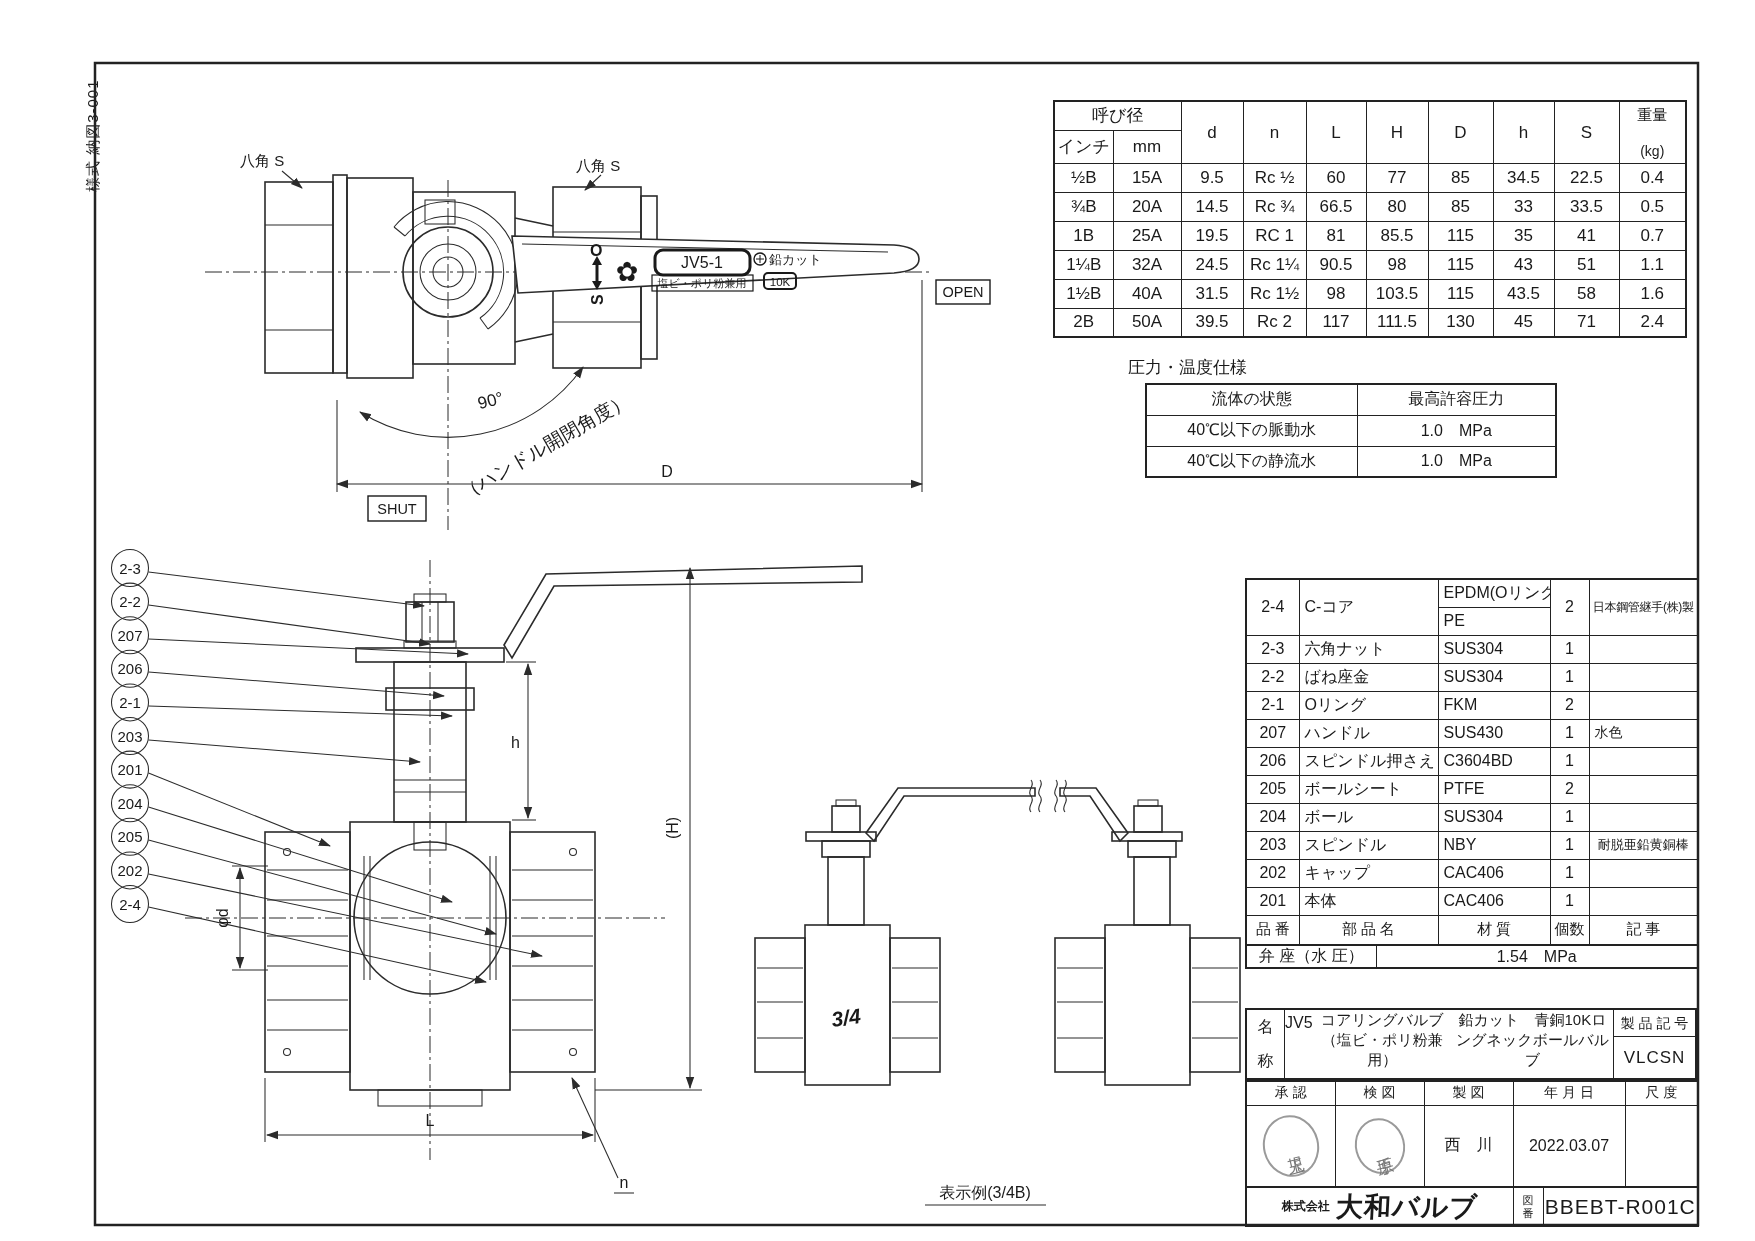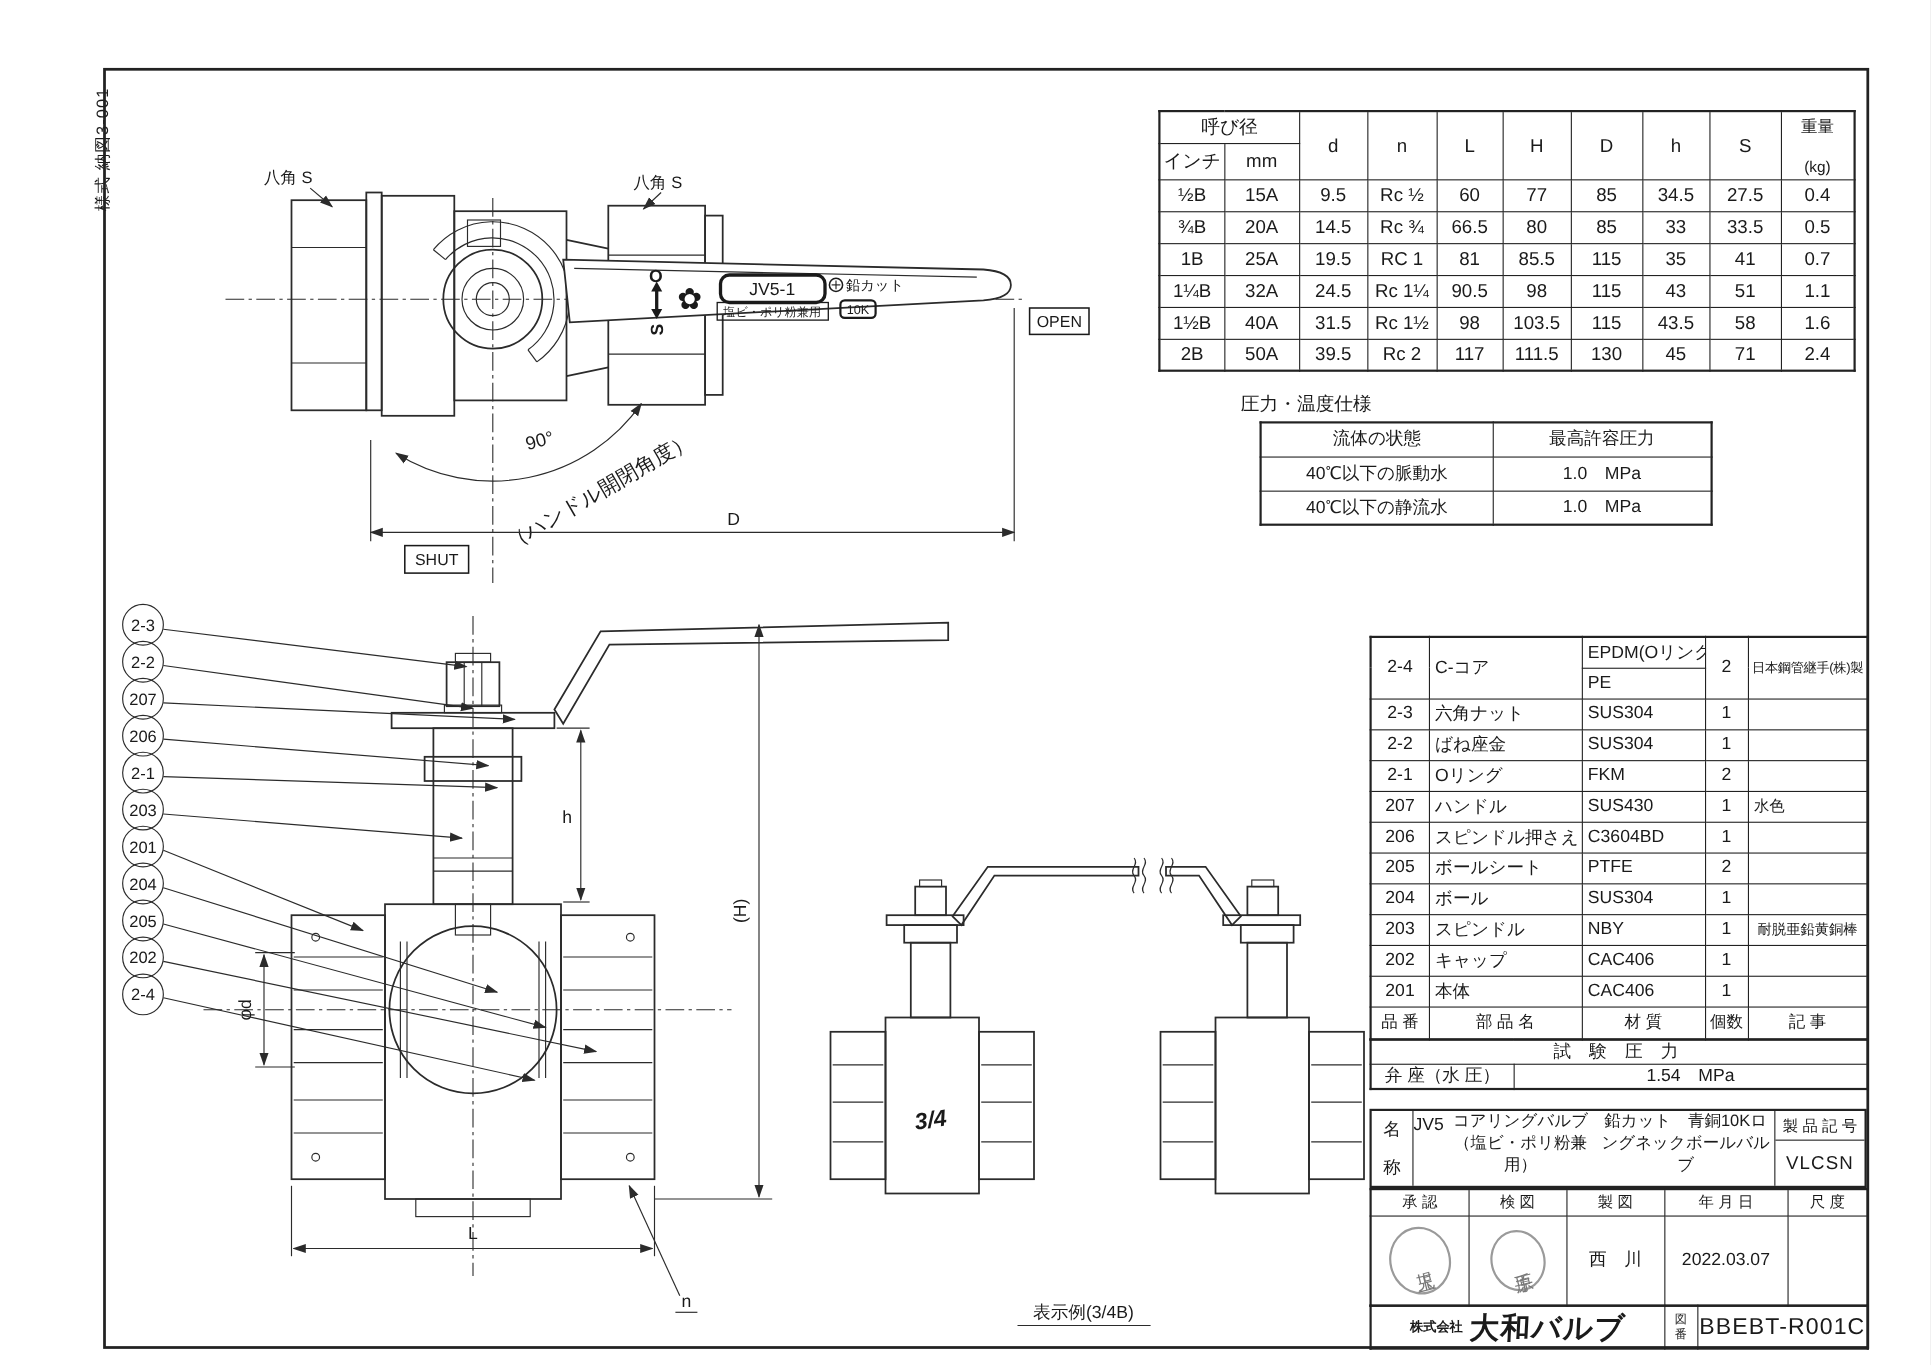--- a/index.html
+++ b/index.html
@@ -27,21 +27,21 @@
   .size-tbl tr.h2{height:33px;}
   .size-tbl .mh{vertical-align:bottom;padding-bottom:20px;}
   .wcell{font-size:15px;}
   .wcell .w2{font-size:14px;}
   .press-title{font-size:17px;}
   .press-tbl{font-size:16px;}
   .press-tbl tr{height:31px;padding-left:44px;}
   .unit{margin-left:16px;}
   .parts-tbl{font-size:16px;}
   .parts-tbl tr{height:28px;}
-  .parts-tbl tr.hdr{height:30px;font-size:15px;}
+  .parts-tbl tr.hdr{height:30px;font-size:15px;font-family:Liberation Serif, serif;}
   .cell-l{text-align:left;padding-left:5px;}
   .note{font-size:12px;letter-spacing:-0.3px;}
   .note15{font-size:14px;text-align:left;padding-left:5px;}
   .note13{font-size:13px;}
   .test-tbl{font-size:16px;}
   .test-tbl tr{height:21px;}
   .test-tbl tr.ttl{height:22px;letter-spacing:6px;}
   
   .nameblock{display:flex;width:452px;height:72px;border:2px solid #222;box-sizing:border-box;}
   .nb-l{width:37px;border-right:1.5px solid #222;display:flex;flex-direction:column;
@@ -377,21 +377,21 @@
     </tr>
     <tr>
       <td>½B</td>
           <td>15A</td>
           <td>9.5</td>
           <td>Rc ½</td>
           <td>60</td>
           <td>77</td>
           <td>85</td>
           <td>34.5</td>
-          <td>27.5</td>
+          <td>22.5</td>
           <td>0.4</td>
     </tr>
     <tr>
       <td>¾B</td>
           <td>20A</td>
           <td>14.5</td>
           <td>Rc ¾</td>
           <td>66.5</td>
           <td>80</td>
           <td>85</td>
@@ -570,23 +570,20 @@
     </tr>
   </tbody>
     </table>
 
   <table class="t test-tbl abs" style="left:1245px;top:944px;width:452px;">
     <colgroup>
         <col style="width:130px">
         <col style="width:322px">
       </colgroup>
     <tbody>
-        <tr class="ttl">
-      <th colspan="2">試 験 圧 力</th>
-    </tr>
     <tr>
       <td>弁 座（水 圧）</td>
       <td><span>1.54</span><span class="unit">MPa</span></td>
     </tr>
   </tbody>
     </table>
 
   <div class="abs nameblock" style="left:1245px;top:1008px;">
     <div class="nb-l">
       <span>名</span>

